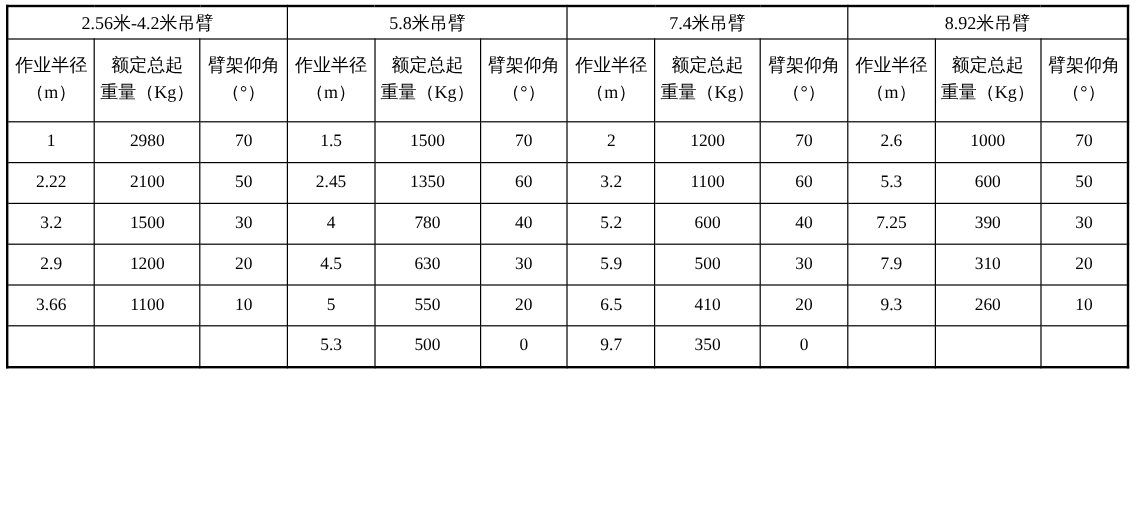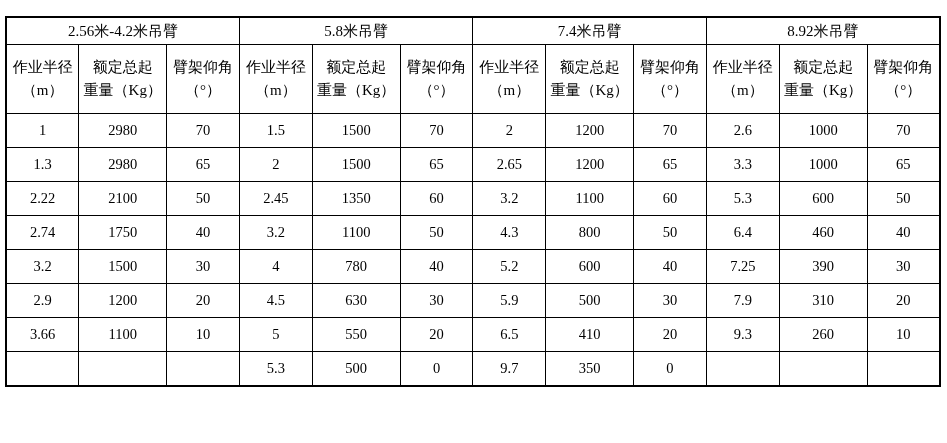--- a/index.html
+++ b/index.html
@@ -4,21 +4,21 @@
 <style>
   html, body {
     margin: 0;
     padding: 0;
     background: #ffffff;
     width: 947px;
     height: 443px;
     overflow: hidden;
   }
   .sheet {
-    padding: 16px 5px 3px 5px;
+    padding: 4px 5px 3px 5px;
     box-sizing: border-box;
     width: 947px;
     height: 317px;
   }
   table.load-chart {
     border-collapse: collapse;
     table-layout: fixed;
     width: 936px;
     border: 2px solid #000000;
     font-family: "Liberation Serif", "DejaVu Serif", serif;
@@ -135,64 +135,36 @@
           <td class="data-cell">70</td>
           <td class="data-cell">1.5</td>
           <td class="data-cell">1500</td>
           <td class="data-cell">70</td>
           <td class="data-cell">2</td>
           <td class="data-cell">1200</td>
           <td class="data-cell">70</td>
           <td class="data-cell">2.6</td>
           <td class="data-cell">1000</td>
           <td class="data-cell">70</td>
-        </tr>
-        <tr>
-          <td class="data-cell">1.3</td>
-          <td class="data-cell">2980</td>
-          <td class="data-cell">65</td>
-          <td class="data-cell">2</td>
-          <td class="data-cell">1500</td>
-          <td class="data-cell">65</td>
-          <td class="data-cell">2.65</td>
-          <td class="data-cell">1200</td>
-          <td class="data-cell">65</td>
-          <td class="data-cell">3.3</td>
-          <td class="data-cell">1000</td>
-          <td class="data-cell">65</td>
         </tr>
         <tr>
           <td class="data-cell">2.22</td>
           <td class="data-cell">2100</td>
           <td class="data-cell">50</td>
           <td class="data-cell">2.45</td>
           <td class="data-cell">1350</td>
           <td class="data-cell">60</td>
           <td class="data-cell">3.2</td>
           <td class="data-cell">1100</td>
           <td class="data-cell">60</td>
           <td class="data-cell">5.3</td>
           <td class="data-cell">600</td>
           <td class="data-cell">50</td>
         </tr>
         <tr>
-          <td class="data-cell">2.74</td>
-          <td class="data-cell">1750</td>
-          <td class="data-cell">40</td>
-          <td class="data-cell">3.2</td>
-          <td class="data-cell">1100</td>
-          <td class="data-cell">50</td>
-          <td class="data-cell">4.3</td>
-          <td class="data-cell">800</td>
-          <td class="data-cell">50</td>
-          <td class="data-cell">6.4</td>
-          <td class="data-cell">460</td>
-          <td class="data-cell">40</td>
-        </tr>
-        <tr>
           <td class="data-cell">3.2</td>
           <td class="data-cell">1500</td>
           <td class="data-cell">30</td>
           <td class="data-cell">4</td>
           <td class="data-cell">780</td>
           <td class="data-cell">40</td>
           <td class="data-cell">5.2</td>
           <td class="data-cell">600</td>
           <td class="data-cell">40</td>
           <td class="data-cell">7.25</td>

